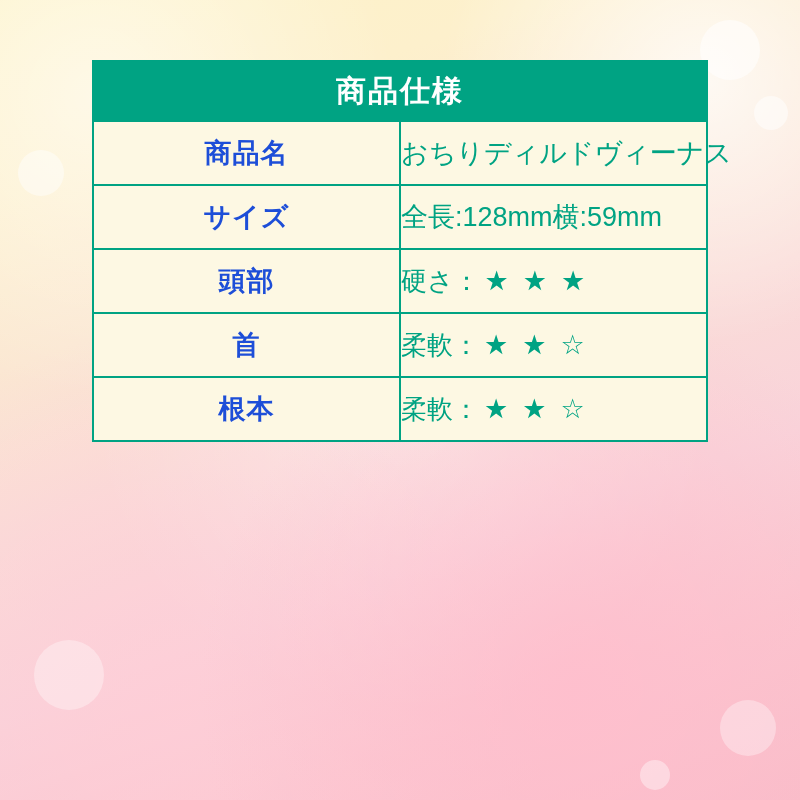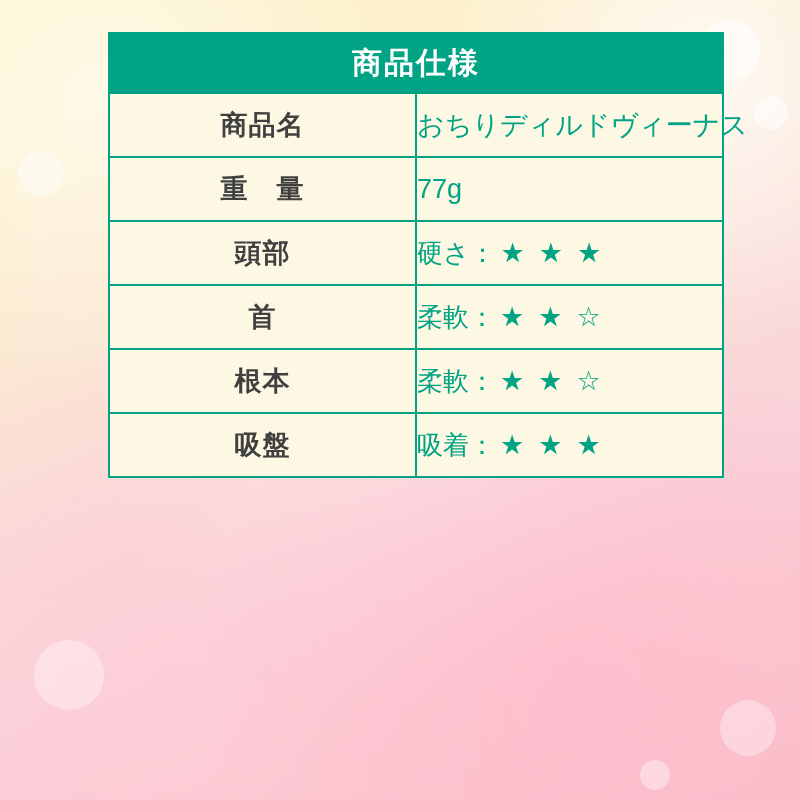--- a/index.html
+++ b/index.html
@@ -30,23 +30,22 @@
   
   .bokeh {
     position: absolute;
     border-radius: 50%;
     pointer-events: none;
   }
 
   #table-wrap {
     position: absolute;
     left: 92px;
-    top: 32px;
+    top: 60px;
     width: 616px;
-    margin-left: 16px;
   }
 
   table.spec {
     width: 100%;
     border-collapse: collapse;
     table-layout: fixed;
   }
 
   table.spec td {
     border: 2px solid #00a383;
@@ -60,21 +59,21 @@
     text-align: center;
     font-size: 30px;
     font-weight: bold;
     letter-spacing: 2px;
     height: 58px;
     line-height: 58px;
   }
 
   .label-cell {
     background: #fdf8e3;
-    color: #404040;
+    color: #1d4ed8;
     text-align: center;
     font-size: 27px;
     font-weight: bold;
     height: 62px;
     letter-spacing: 1px;
     width: 256px;
   }
 
   .value-cell {
     background: #fdf8e3;
@@ -118,36 +117,32 @@
     <table class="spec">
       <tbody id="table-body">
           <tr>
             <td class="section-head" colspan="2">商品仕様</td>
           </tr>
           <tr>
             <td class="label-cell">商品名</td>
             <td class="value-cell">おちりディルドヴィーナス</td>
           </tr>
           <tr>
-            <td class="label-cell">重　量</td>
-            <td class="value-cell">77g</td>
+            <td class="label-cell">サイズ</td>
+            <td class="value-cell">全長:128mm横:59mm</td>
           </tr>
           <tr class="rating-row">
             <td class="label-cell">頭部</td>
             <td class="value-cell"><span>硬さ：</span><span class="stars"><span class="star-on">★</span><span class="star-on">★</span><span class="star-on">★</span></span></td>
           </tr>
           <tr class="rating-row">
             <td class="label-cell">首</td>
             <td class="value-cell"><span>柔軟：</span><span class="stars"><span class="star-on">★</span><span class="star-on">★</span><span class="star-off">☆</span></span></td>
           </tr>
           <tr class="rating-row">
             <td class="label-cell">根本</td>
             <td class="value-cell"><span>柔軟：</span><span class="stars"><span class="star-on">★</span><span class="star-on">★</span><span class="star-off">☆</span></span></td>
           </tr>
-          <tr class="rating-row">
-            <td class="label-cell">吸盤</td>
-            <td class="value-cell"><span>吸着：</span><span class="stars"><span class="star-on">★</span><span class="star-on">★</span><span class="star-on">★</span></span></td>
-          </tr>
         </tbody>
     </table>
   </div>
 
 </div>
 
 </body></html>

